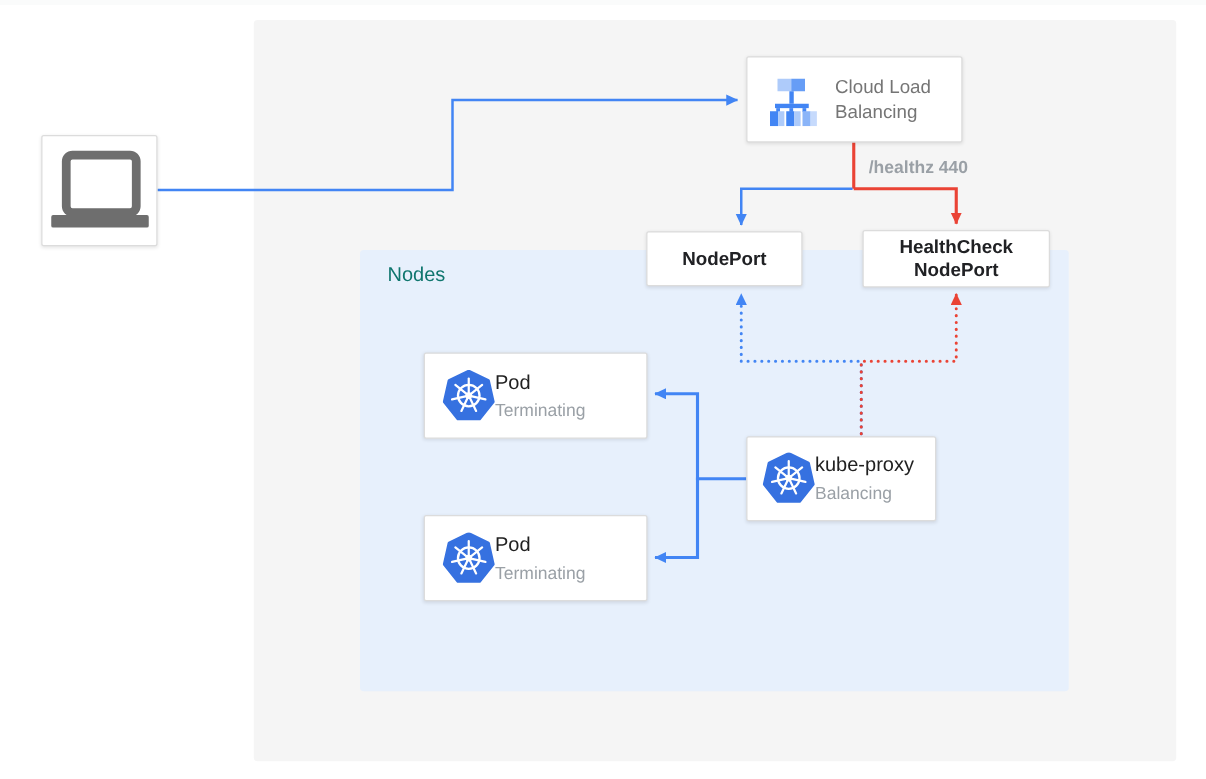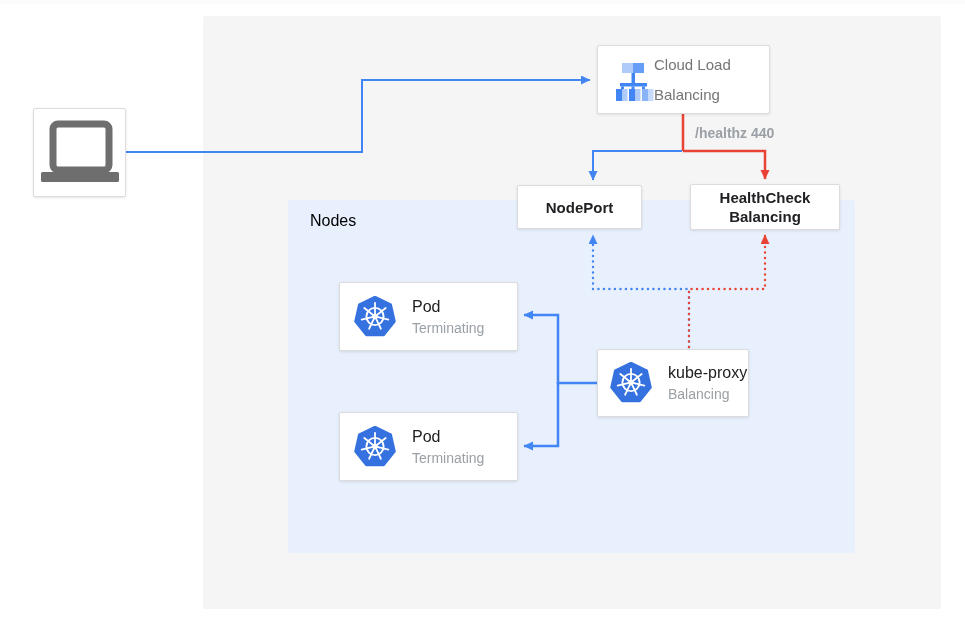--- a/index.html
+++ b/index.html
@@ -10,35 +10,35 @@
   }
   .panel{
     position:absolute;left:203px;top:12px;width:738px;height:593px;
     background:#f5f5f5;border-radius:3px;
   }
   .nodes-panel{
     position:absolute;left:288px;top:196px;width:567px;height:353px;
     background:#e7f0fc;border-radius:3px;
   }
   .nodes-label{
-    position:absolute;left:310px;top:208px;font-size:16px;color:#000000;
+    position:absolute;left:310px;top:208px;font-size:16px;color:#0f766e;
   }
   svg.wires{position:absolute;left:0;top:0;width:965px;height:623px;z-index:2;pointer-events:none;}
   .node-box{
     position:absolute;z-index:3;background:#ffffff;border:1px solid #dcdcdc;
     border-radius:2px;box-shadow:0 1px 3px rgba(0,0,0,0.10);
     display:flex;align-items:center;box-sizing:border-box;
   }
   .laptop-box{left:33px;top:104px;width:93px;height:89px;justify-content:center;}
   .clb-box{left:597px;top:41px;width:173px;height:69px;padding-left:14px;}
-  .clb-text{width:92px;font-size:15px;line-height:30px;color:#757575;}
+  .clb-text{margin-left:14px;width:92px;font-size:15px;line-height:20px;color:#757575;}
   .port-box{justify-content:center;text-align:center;font-weight:bold;font-size:15px;color:#202124;line-height:19px;}
   .nodeport-box{left:517px;top:181px;width:125px;height:44px;}
   .healthcheck-box{left:690px;top:180px;width:150px;height:46px;padding:0 8px;}
-  .entity-box .texts{margin-left:16px;}
+  .entity-box .texts{}
   .entity-title{font-size:16px;color:#212121;line-height:22px;}
   .entity-sub{font-size:14px;color:#9aa0a6;line-height:20px;}
   .pod1-box{left:339px;top:278px;width:179px;height:69px;padding-left:14px;}
   .pod2-box{left:339px;top:408px;width:179px;height:69px;padding-left:14px;}
   .kproxy-box{left:597px;top:345px;width:152px;height:68px;padding-left:12px;}
   .healthz-label{
     position:absolute;left:695px;top:121px;z-index:3;
     font-size:14px;font-weight:bold;color:#9aa0a6;
   }
   .icon-wrap{flex:0 0 auto;display:flex;align-items:center;justify-content:center;}
@@ -109,21 +109,21 @@
       </svg>
     </span>
     <div class="clb-text">Cloud Load Balancing</div>
   </div>
 
   <div class="node-box port-box nodeport-box">
     <span>NodePort</span>
   </div>
 
   <div class="node-box port-box healthcheck-box">
-    <span>HealthCheck Balancing</span>
+    <span>HealthCheck NodePort</span>
   </div>
 
   <div class="node-box entity-box pod1-box">
     <span class="icon-wrap">
       <svg width="42" height="42" viewBox="0 0 40 40">
         <polygon points="20,1 34.9,8.2 38.5,24.2 28.2,37.1 11.8,37.1 1.5,24.2 5.1,8.2" fill="#3671e0" stroke="#3671e0" stroke-width="2.5" stroke-linejoin="round"></polygon>
         <circle cx="20" cy="19.5" r="8.2" fill="none" stroke="#ffffff" stroke-width="1.8"></circle>
         <circle cx="20" cy="19.5" r="2.6" fill="#ffffff"></circle>
         <g stroke="#ffffff" stroke-width="1.7" stroke-linecap="round">
           <line x1="20" y1="19.5" x2="20" y2="6.5"></line>

